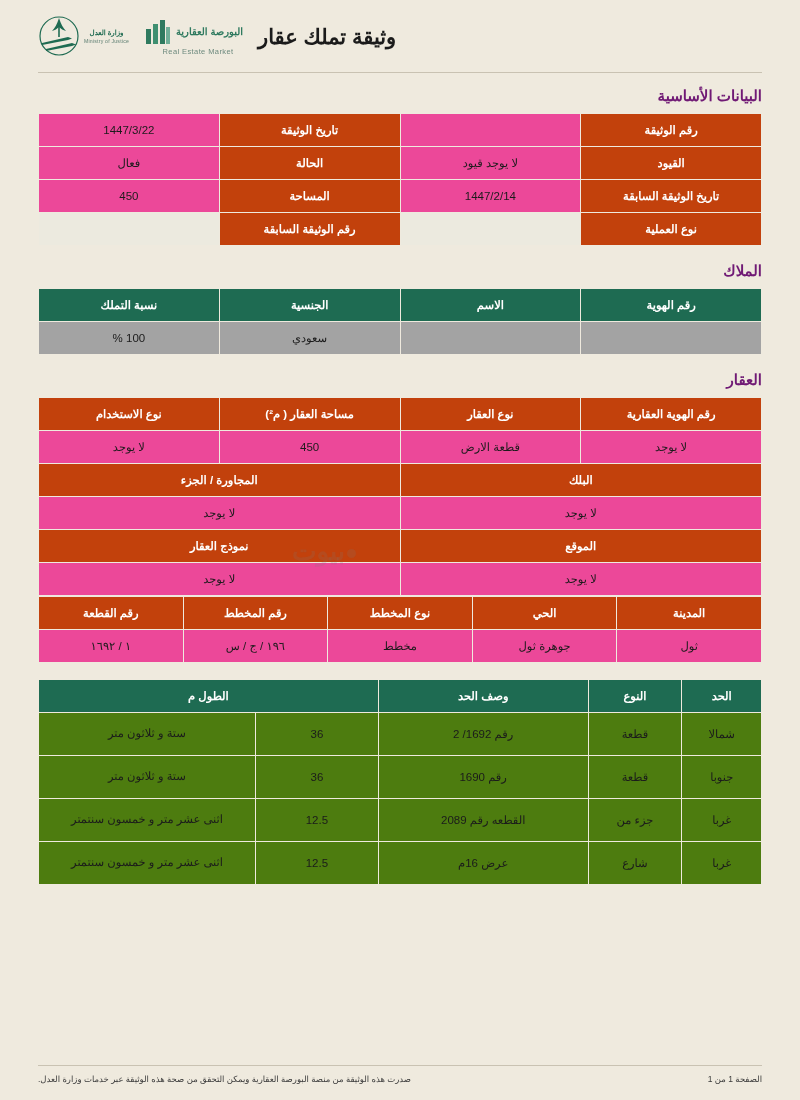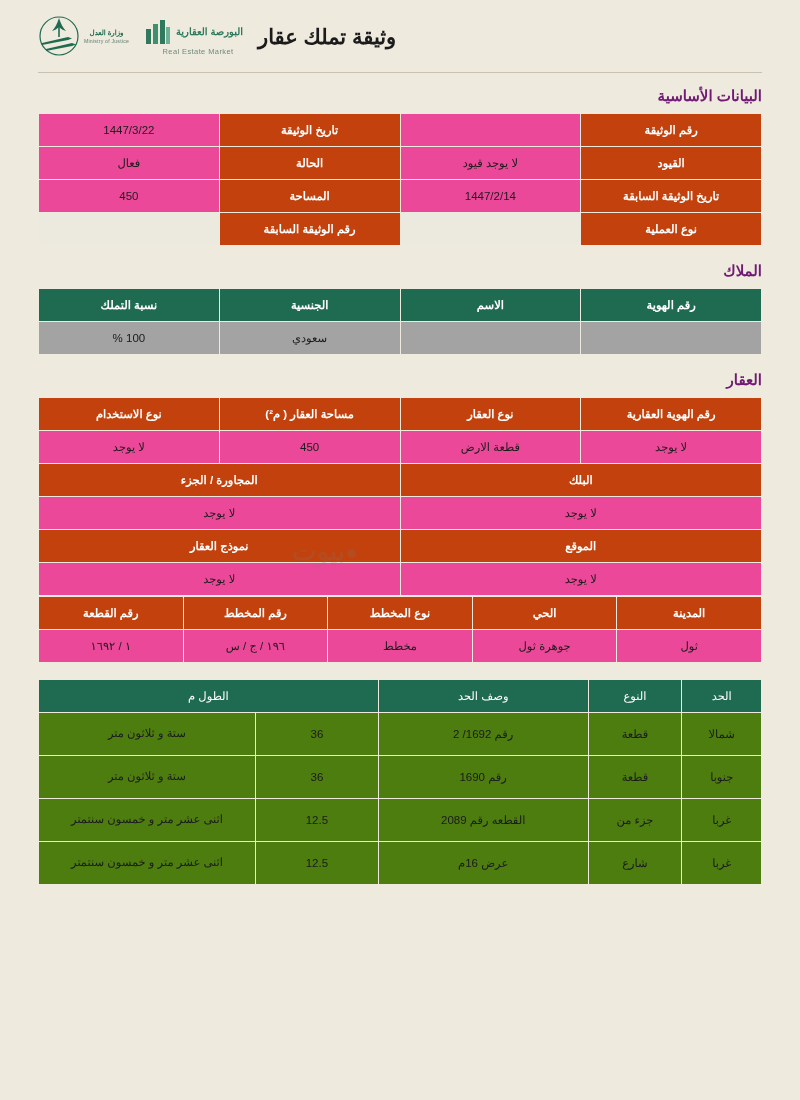--- a/index.html
+++ b/index.html
@@ -133,21 +133,21 @@
   .basic td { width: 25%; }
   
   .owners th { background:#1e6b52; color:#fff; font-weight:bold;}
   .owners td { background:#a3a3a3; }
   
   .prop td { }
   
   .limits th {
     background: #1e6b52;
     color: #fff;
-    font-weight: normal;
+    font-weight: bold;
   }
   .limits td {
     background: #4d7c0f;
     height: 30px;
   }
   .limits .wrap { line-height: 1.35; }
   
   .watermark {
     position: absolute;
     left: 292px;
@@ -379,14 +379,21 @@
         <td>12.5</td>
         <td class="wrap">اثنى عشر متر و خمسون سنتمتر</td>
       </tr>
     </tbody>
   </table>
 
   <div class="watermark">
     <span class="dot"></span><span>بيوت</span>
   </div>
 
+  <div class="footer">
+    <div class="fhr"></div>
+    <div class="footer-row">
+      <div class="footer-note">صدرت هذه الوثيقة من منصة البورصة العقارية ويمكن التحقق من صحة هذه الوثيقة عبر خدمات وزارة العدل.</div>
+      <div class="footer-page">الصفحة 1 من 1</div>
+    </div>
+  </div>
 
 </div>
 
 </body></html>

